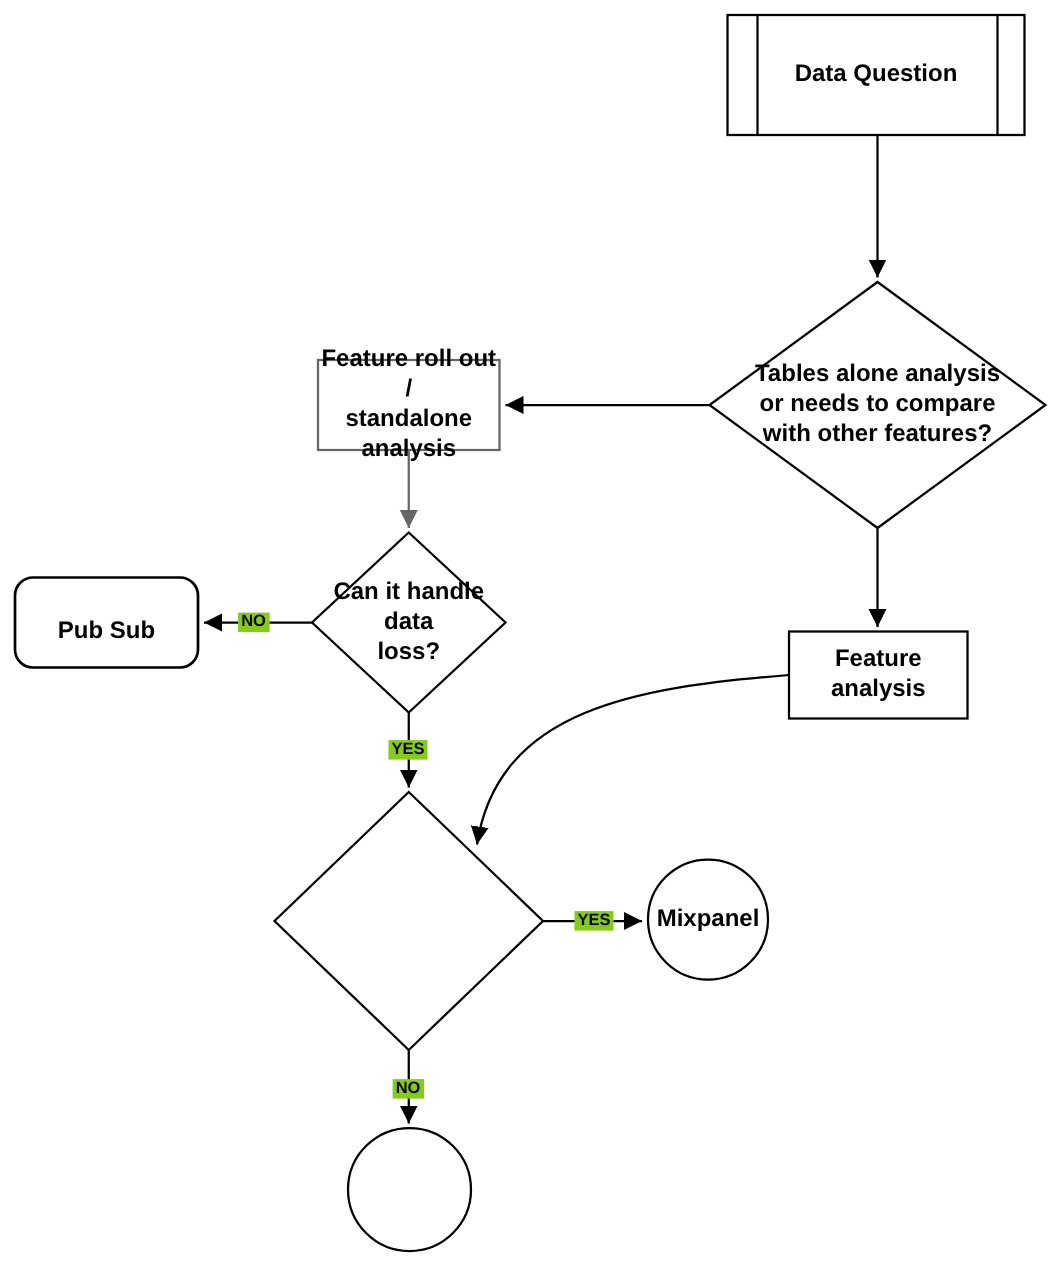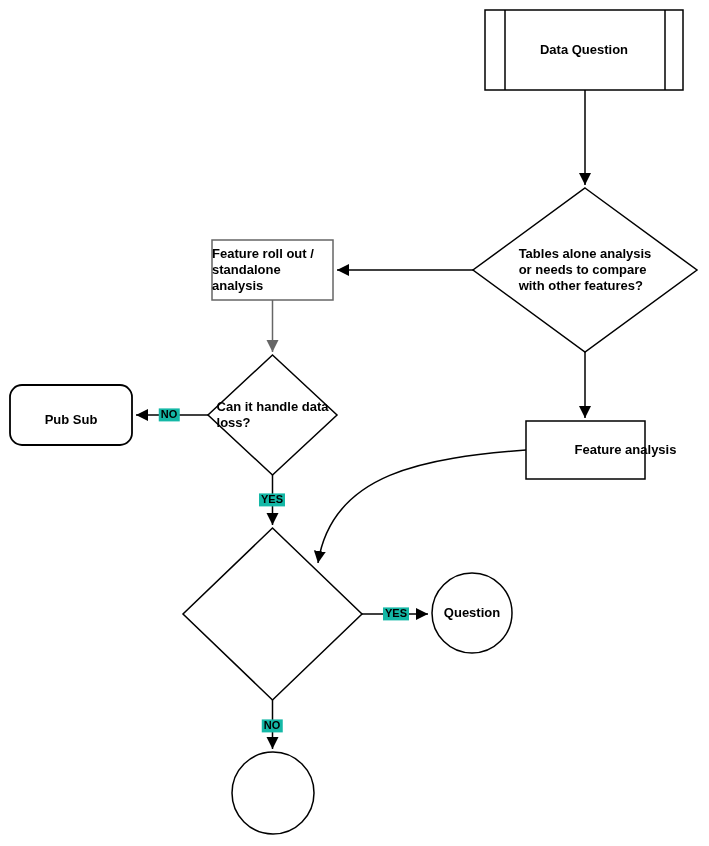--- a/index.html
+++ b/index.html
@@ -18,46 +18,47 @@
   .canvas svg {
     position: absolute;
     left: 0;
     top: 0;
   }
   .lbl {
     position: absolute;
     display: flex;
     align-items: center;
     justify-content: center;
-    font-size: 13px;
+    text-align: center;
+    font-size: 16px;
     font-weight: bold;
     line-height: 1.25;
     color: #000000;
     white-space: pre-line;
     pointer-events: none;
   }
   .edge-lbl {
     position: absolute;
     transform: translate(-50%, -50%);
-    background: #14b8a6;
+    background: #84cc16;
     padding: 0 2px;
     font-size: 11px;
     font-weight: bold;
     line-height: 1.2;
     color: #000000;
     text-align: center;
     pointer-events: none;
   }
   
   .lbl-data-question      { left: 485px; top: 10px;  width: 198px; height: 80px; }
   .lbl-standalone-decision{ left: 473px; top: 193px; width: 224px; height: 154px; }
   .lbl-feature-rollout    { left: 212px; top: 240px; width: 121px; height: 60px; }
   .lbl-data-loss-decision { left: 208px; top: 360px; width: 129px; height: 110px; }
   .lbl-pub-sub            { left: 10px;  top: 385px; width: 122px; height: 71px; }
-  .lbl-feature-analysis   { left: 526px; top: 421px; width: 119px; height: 58px; margin-left: 40px; }
+  .lbl-feature-analysis   { left: 526px; top: 421px; width: 119px; height: 58px; }
   .lbl-historical-decision{ left: 183px; top: 533px; width: 179px; height: 162px; }
   .lbl-mixpanel           { left: 432px; top: 573px; width: 80px;  height: 80px; }
   .lbl-backend-tables     { left: 232px; top: 752px; width: 82px;  height: 82px; }
   
   .edge-lbl-no-pubsub     { left: 169px; top: 415px; }
   .edge-lbl-yes-historical{ left: 272px; top: 500px; }
   .edge-lbl-yes-mixpanel  { left: 396px; top: 614px; }
   .edge-lbl-no-backend    { left: 272px; top: 726px; }
 </style>
 </head>
@@ -114,20 +115,20 @@
   <div class="lbl lbl-data-question">Data Question</div>
   <div class="lbl lbl-standalone-decision">Tables alone analysis
 or needs to compare
 with other features?</div>
   <div class="lbl lbl-feature-rollout">Feature roll out /
 standalone analysis</div>
   <div class="lbl lbl-data-loss-decision">Can it handle data
 loss?</div>
   <div class="lbl lbl-pub-sub">Pub Sub</div>
   <div class="lbl lbl-feature-analysis">Feature analysis</div>
-  <div class="lbl lbl-mixpanel">Question</div>
+  <div class="lbl lbl-mixpanel">Mixpanel</div>
 
   <div class="edge-lbl edge-lbl-no-pubsub">NO</div>
   <div class="edge-lbl edge-lbl-yes-historical">YES</div>
   <div class="edge-lbl edge-lbl-yes-mixpanel">YES</div>
   <div class="edge-lbl edge-lbl-no-backend">NO</div>
 
 </div>
 
 </body></html>

